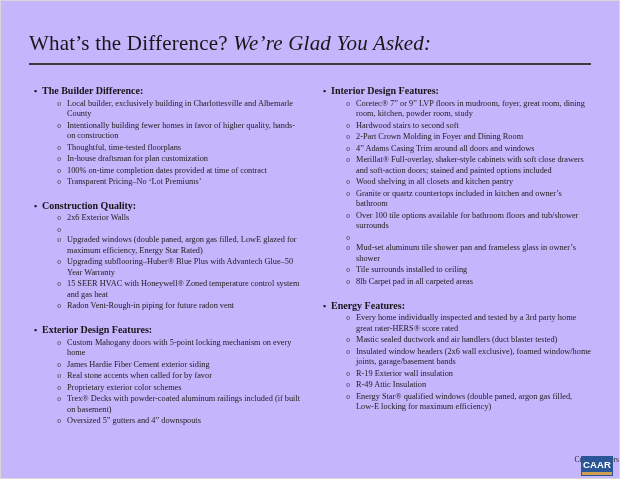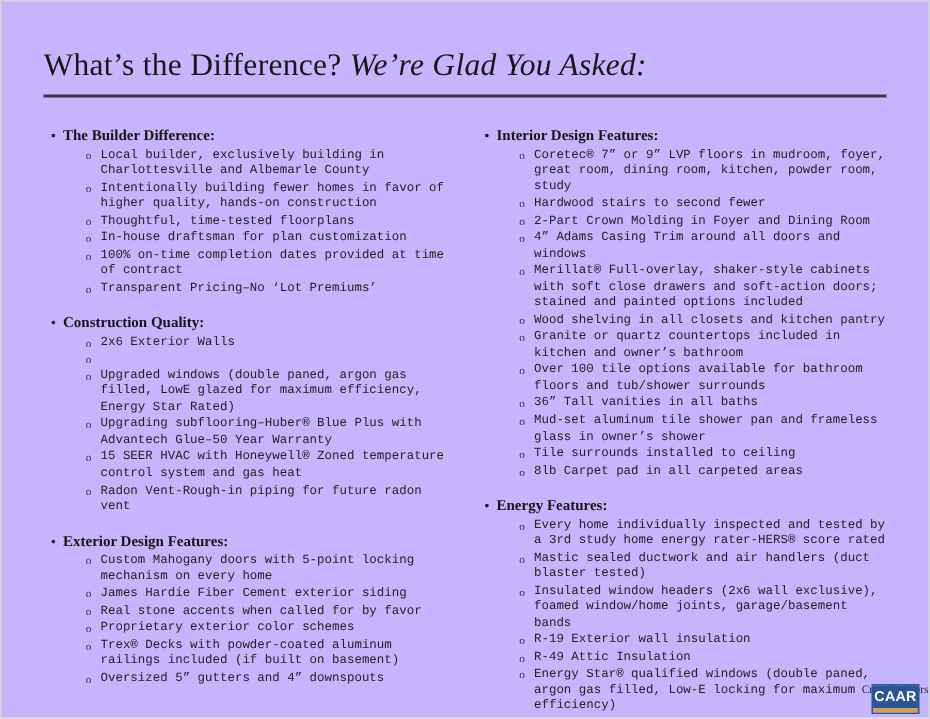--- a/index.html
+++ b/index.html
@@ -16,21 +16,21 @@
   }
   .title .italic { font-style:italic; }
   .content { display:flex; gap:16px; margin:20px 28px 0 28px; }
   .col { flex:1; min-width:0; }
   .sec { margin-bottom:12px; }
   .sec-h { display:flex; align-items:baseline; font-weight:bold; font-size:10px; color:#161616; }
   .b1 { width:13px; flex:0 0 13px; text-align:left; padding-left:5px; font-size:9px; }
   .items { list-style:none; margin-top:2.5px; }
   .items li { display:flex; font-size:8.3px; line-height:1.27; margin:1px 0; color:#222; }
   .marker { flex:0 0 16px; width:16px; text-align:center; margin-left:22px; font-size:7.5px; color:#333; }
-  .itxt { flex:1; min-width:0;font-family:Liberation Mono, monospace; }
+  .itxt { flex:1; min-width:0; }
   .footer {
     position:absolute; left:0; right:0; bottom:13px;
     text-align:right; font-size:7.6px; line-height:1.45; color:#242424;
   }
   .caar-logo {
     position:absolute; right:6px; bottom:2px; width:32px; height:20px;
     display:flex; flex-direction:column; border:1px solid #8fa3c4;
   }
   .caar-main {
     flex:1; display:flex; align-items:center; justify-content:center;
@@ -181,21 +181,21 @@
         </div>
         <ul class="items">
 
             <li>
               <span class="marker">o</span>
               <span class="itxt">Coretec® 7” or 9” LVP floors in mudroom, foyer, great room, dining room, kitchen, powder room, study</span>
             </li>
 
             <li>
               <span class="marker">o</span>
-              <span class="itxt">Hardwood stairs to second fewer</span>
+              <span class="itxt">Hardwood stairs to second soft</span>
             </li>
 
             <li>
               <span class="marker">o</span>
               <span class="itxt">2-Part Crown Molding in Foyer and Dining Room</span>
             </li>
 
             <li>
               <span class="marker">o</span>
               <span class="itxt">4” Adams Casing Trim around all doors and windows</span>
@@ -216,21 +216,20 @@
               <span class="itxt">Granite or quartz countertops included in kitchen and owner’s bathroom</span>
             </li>
 
             <li>
               <span class="marker">o</span>
               <span class="itxt">Over 100 tile options available for bathroom floors and tub/shower surrounds</span>
             </li>
 
             <li>
               <span class="marker">o</span>
-              <span class="itxt">36” Tall vanities in all baths</span>
             </li>
 
             <li>
               <span class="marker">o</span>
               <span class="itxt">Mud-set aluminum tile shower pan and frameless glass in owner’s shower</span>
             </li>
 
             <li>
               <span class="marker">o</span>
               <span class="itxt">Tile surrounds installed to ceiling</span>
@@ -245,21 +244,21 @@
 
       <div class="sec">
         <div class="sec-h">
           <span class="b1">•</span>
           <span>Energy Features:</span>
         </div>
         <ul class="items">
 
             <li>
               <span class="marker">o</span>
-              <span class="itxt">Every home individually inspected and tested by a 3rd study home energy rater-HERS® score rated</span>
+              <span class="itxt">Every home individually inspected and tested by a 3rd party home great rater-HERS® score rated</span>
             </li>
 
             <li>
               <span class="marker">o</span>
               <span class="itxt">Mastic sealed ductwork and air handlers (duct blaster tested)</span>
             </li>
 
             <li>
               <span class="marker">o</span>
               <span class="itxt">Insulated window headers (2x6 wall exclusive), foamed window/home joints, garage/basement bands</span>

